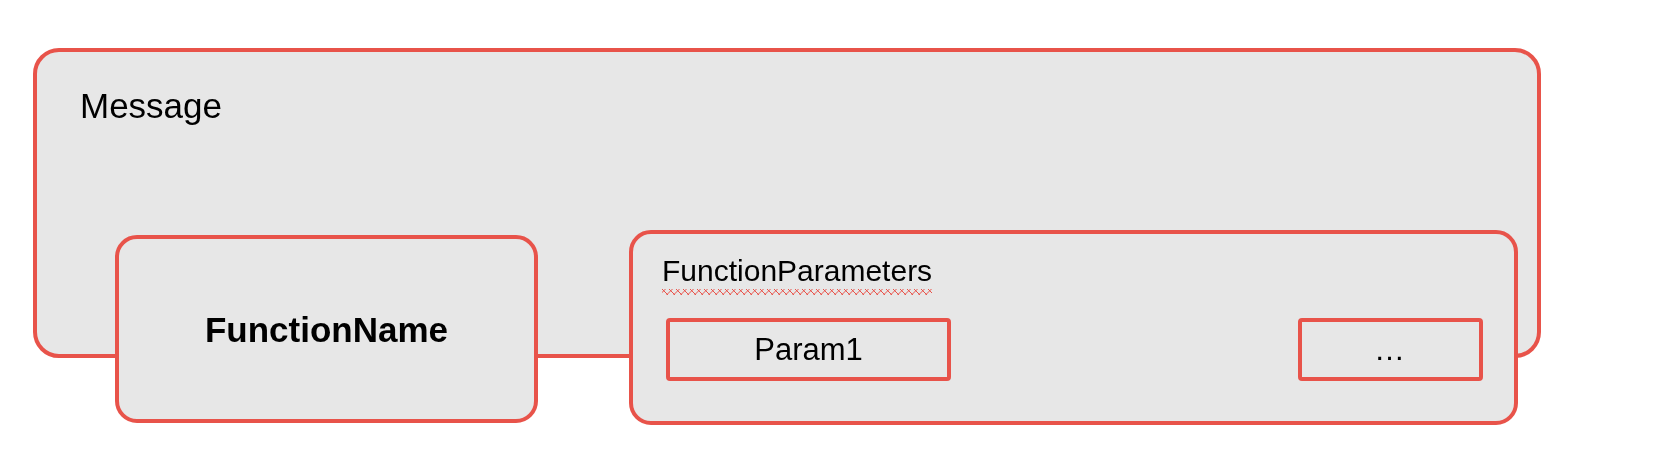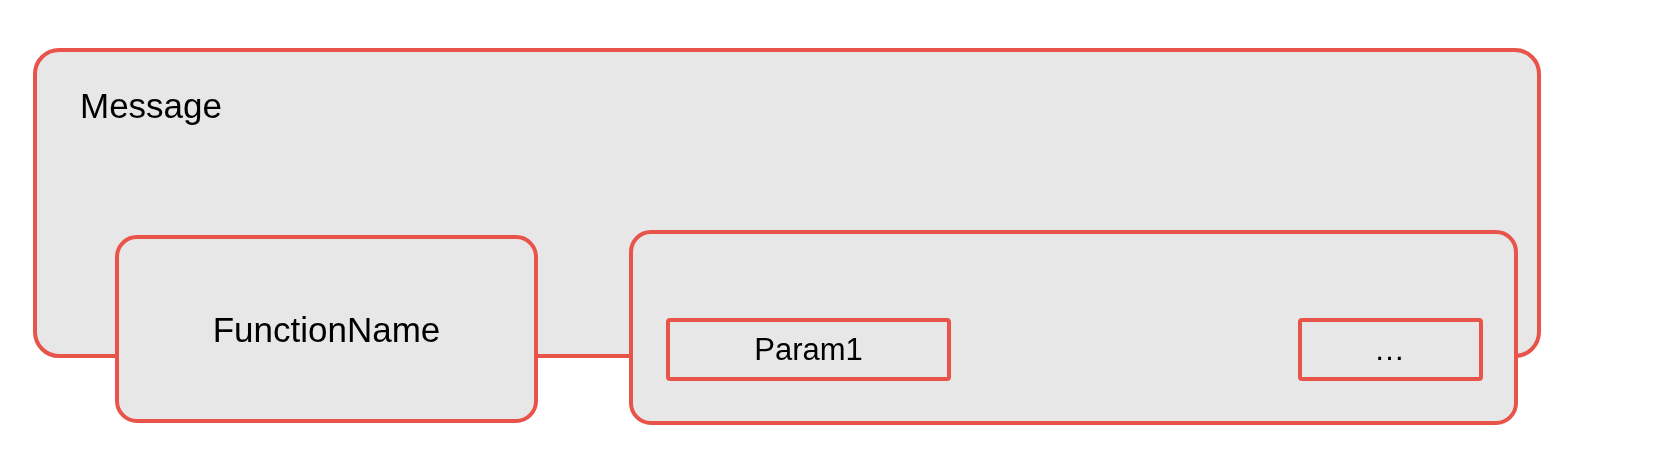--- a/index.html
+++ b/index.html
@@ -52,20 +52,21 @@
   
   #function-name-box {
     left: 78px;
     top: 183px;
     width: 423px;
     height: 188px;
     border-radius: 22px;
     display: flex;
     align-items: center;
     justify-content: center;
+    font-weight: bold;
   }
   #function-name-label {
     font-size: 35px;
     line-height: 1;
     color: #000000;
     white-space: nowrap;
   }
 
   
   #function-params-box {
@@ -149,20 +150,23 @@
   <div class="rbox" id="message-box">
 
     <div id="message-label">Message</div>
 
     <div class="rbox" id="function-name-box">
       <span id="function-name-label">FunctionName</span>
     </div>
 
     <div class="rbox" id="function-params-box">
 
+      <div id="function-params-label">
+        <span class="squiggle">FunctionParameters</span>
+      </div>
 
       <div id="params-row">
         <div class="param-chip" id="param-chip-0">
           <span>Param1</span>
         </div>
         <div class="param-chip" id="param-chip-2">
           <span class="ellipsis-text">…</span>
         </div>
       </div>
 

